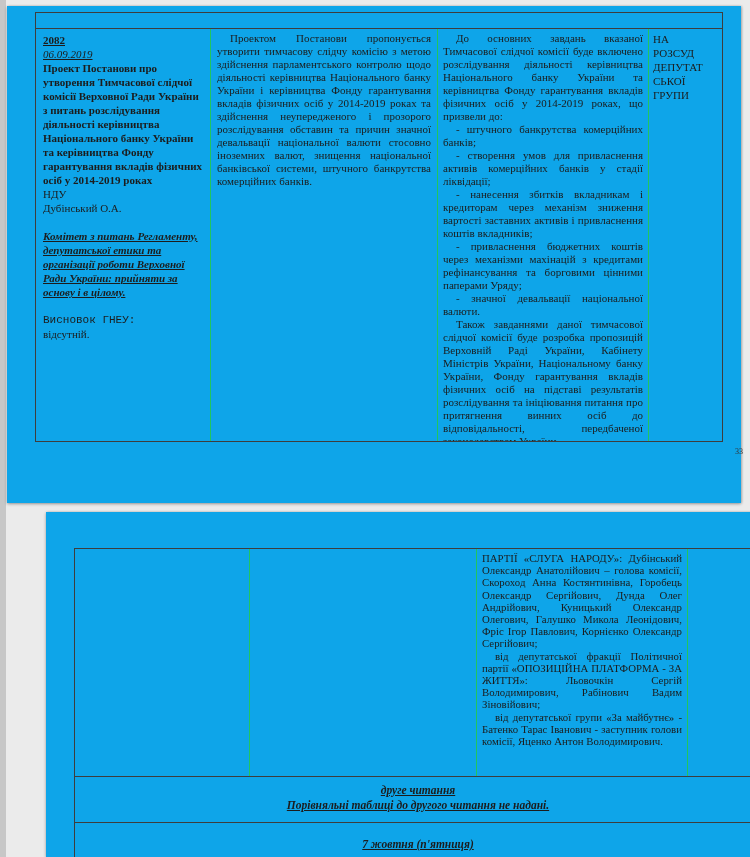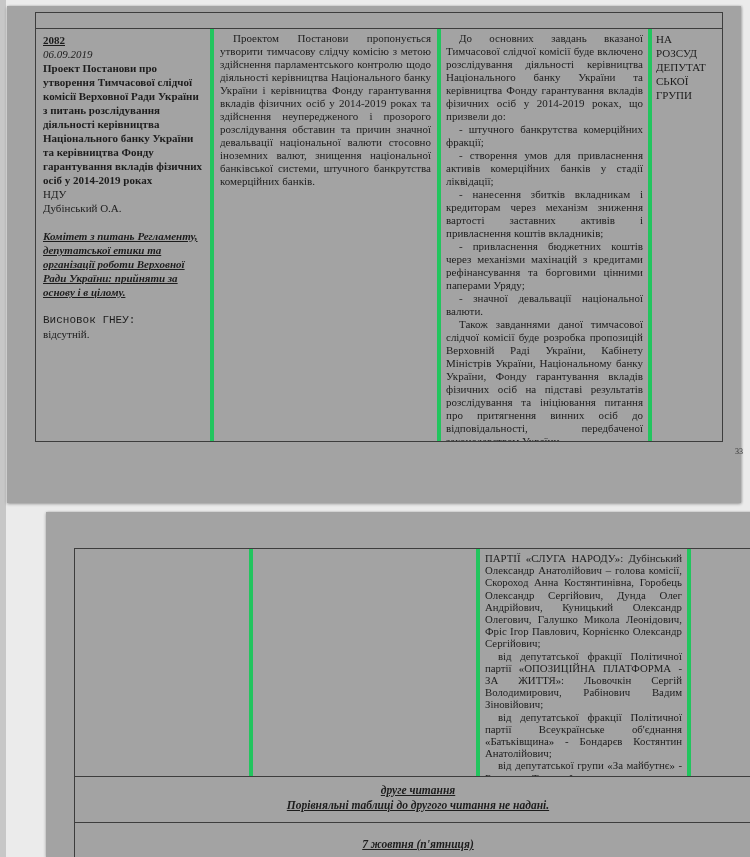--- a/index.html
+++ b/index.html
@@ -4,50 +4,50 @@
 <style>
   html,body{margin:0;padding:0;}
   body{
     width:750px;height:857px;position:relative;overflow:hidden;
     background:#ebebeb;
     font-family:"Liberation Serif","DejaVu Serif",serif;
     color:#1c1c1c;
   }
   .gutter-strip{position:absolute;left:0;top:0;width:6px;height:857px;background:#c7c7c7;}
 
-  .page{position:absolute;left:7px;width:734px;background:#a3a3a3;
+  .page{position:absolute;left:7px;width:734px;background:#0ea5e9;
         box-shadow:0 1px 3px rgba(0,0,0,.32), 1px 0 2px rgba(0,0,0,.15);}
   #page-1{top:6px;height:497px;}
   #page-2{top:512px;height:345px;margin-left:39px;}
 
   .tbl{position:absolute;left:28px;width:688px;border:1px solid #3d3d3d;box-sizing:border-box;}
   #page-1 .tbl{top:6px;}
   #page-2 .tbl{top:36px;}
 
   .row{display:flex;box-sizing:border-box;}
   .row + .row{border-top:1px solid #3d3d3d;}
   .row-thin{height:15px;}
   .row-main{height:413px;}
   .row-main2{height:227px;}
   .row-reading{height:46px;display:block;}
   .row-date{height:60px;display:block;}
 
   .cell{box-sizing:border-box;overflow:hidden;}
-  .cell + .cell{border-left:4px solid #22c55e;}
+  .cell + .cell{border-left:1px solid #22c55e;}
   .c1{flex:0 0 174px;padding:4px 6px 4px 7px;font-size:11px;line-height:14px;}
   .c2{flex:0 0 227px;padding:3px 6px;font-size:11px;line-height:13px;}
   .c3{flex:0 0 211px;padding:3px 5px;font-size:11px;line-height:13px;}
   .c4{flex:0 0 76px;padding:3px 4px;font-size:11px;line-height:14px;}
   #page-2 .c3{font-size:10.8px;line-height:12.2px;}
 
   .j{margin:0;text-align:justify;text-indent:13px;}
   .j.noindent{text-indent:0;}
 
   .bill-num{font-weight:bold;text-decoration:underline;margin:0;}
-  .bill-date{font-style:italic;margin:0;}
+  .bill-date{font-style:italic;text-decoration:underline;margin:0;}
   .bill-title{font-weight:bold;margin:0;font-family:Liberation Serif, serif;}
   .plain{margin:0;}
   .committee{margin:14px 0 0 0;font-weight:bold;font-style:italic;text-decoration:underline;}
   .gneu{margin:14px 0 0 0;font-family:Liberation Mono, monospace;}
 
   .verdict{font-weight:normal;white-space:pre-line;margin:0;}
 
   .pagenum{position:absolute;left:720px;top:441px;width:24px;text-align:center;
            font-size:8px;color:#333;}
 
@@ -78,21 +78,21 @@
         <p class="gneu">Висновок ГНЕУ:</p>
         <p class="plain">відсутній.</p>
       </div>
 
       <div class="cell c2">
         <p class="j">Проектом Постанови пропонується утворити тимчасову слідчу комісію з метою здійснення парламентського контролю щодо діяльності керівництва Національного банку України і керівництва Фонду гарантування вкладів фізичних осіб у 2014-2019 роках та здійснення неупередженого і прозорого розслідування обставин та причин значної девальвації національної валюти стосовно іноземних валют, знищення національної банківської системи, штучного банкрутства комерційних банків.</p>
       </div>
 
       <div class="cell c3">
         <p class="j">До основних завдань вказаної Тимчасової слідчої комісії буде включено розслідування діяльності керівництва Національного банку України та керівництва Фонду гарантування вкладів фізичних осіб у 2014-2019 роках, що призвели до:</p>
-        <p class="j">- штучного банкрутства комерційних фракції;</p>
+        <p class="j">- штучного банкрутства комерційних банків;</p>
         <p class="j">- створення умов для привласнення активів комерційних банків у стадії ліквідації;</p>
         <p class="j">- нанесення збитків вкладникам і кредиторам через механізм зниження вартості заставних активів і привласнення коштів вкладників;</p>
         <p class="j">- привласнення бюджетних коштів через механізми махінацій з кредитами рефінансування та борговими цінними паперами Уряду;</p>
         <p class="j">- значної девальвації національної валюти.</p>
         <p class="j">Також завданнями даної тимчасової слідчої комісії буде розробка пропозицій Верховній Раді України, Кабінету Міністрів України, Національному банку України, Фонду гарантування вкладів фізичних осіб на підставі результатів розслідування та ініціювання питання про притягнення винних осіб до відповідальності, передбаченої законодавством України.</p>
 
       </div>
 
       <div class="cell c4">
         <p class="verdict">НА
@@ -108,21 +108,20 @@
 </div>
 
 <div class="page" id="page-2">
   <div class="tbl">
     <div class="row row-main2">
       <div class="cell c1"></div>
       <div class="cell c2"></div>
       <div class="cell c3">
         <p class="j noindent">ПАРТІЇ «СЛУГА НАРОДУ»: Дубінський Олександр Анатолійович – голова комісії, Скороход Анна Костянтинівна, Горобець Олександр Сергійович, Дунда Олег Андрійович, Куницький Олександр Олегович, Галушко Микола Леонідович, Фріс Ігор Павлович, Корнієнко Олександр Сергійович;</p>
         <p class="j">від депутатської фракції Політичної партії «ОПОЗИЦІЙНА ПЛАТФОРМА - ЗА ЖИТТЯ»: Льовочкін Сергій Володимирович, Рабінович Вадим Зіновійович;</p>
-        <p class="j">від депутатської фракції Політичної партії Всеукраїнське об'єднання «Батьківщина» - Бондарєв Костянтин Анатолійович;</p>
         <p class="j">від депутатської групи «За майбутнє» - Батенко Тарас Іванович - заступник голови комісії, Яценко Антон Володимирович.</p>
       </div>
       <div class="cell c4"></div>
     </div>
 
     <div class="row row-reading">
       <div class="reading-inner">
         <p>друге читання</p>
         <p>Порівняльні таблиці до другого читання не надані.</p>
       </div>

